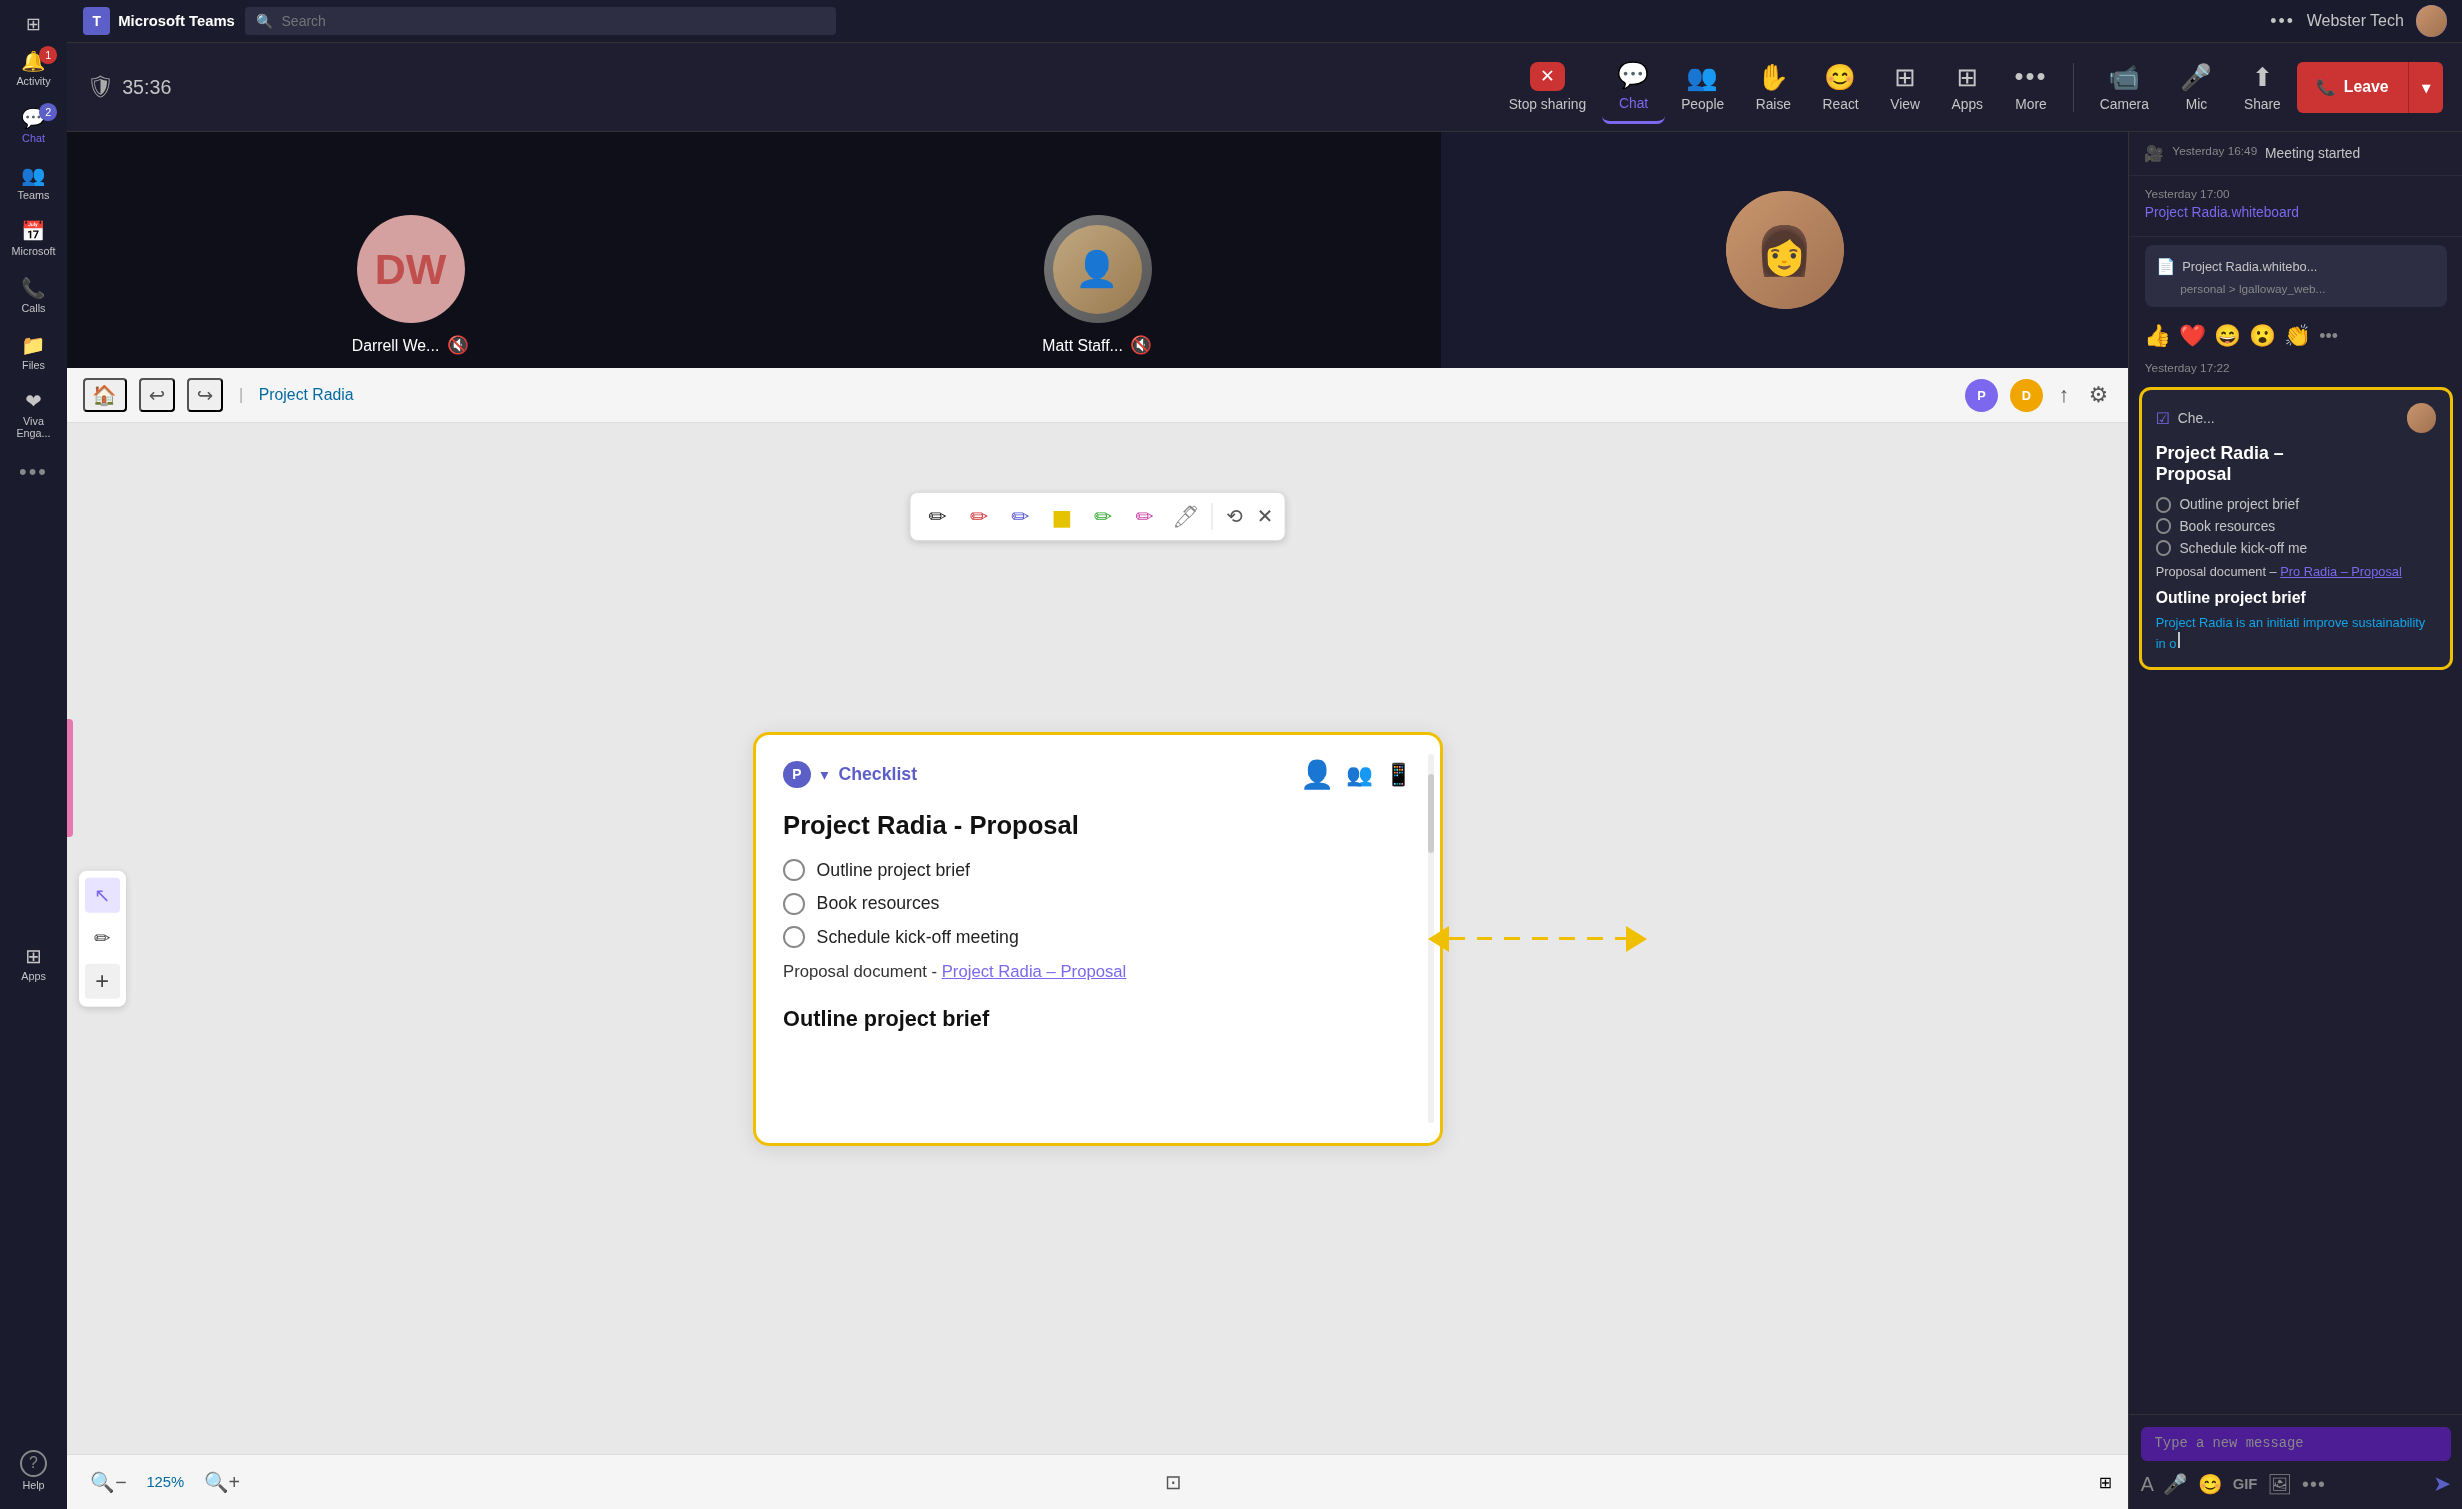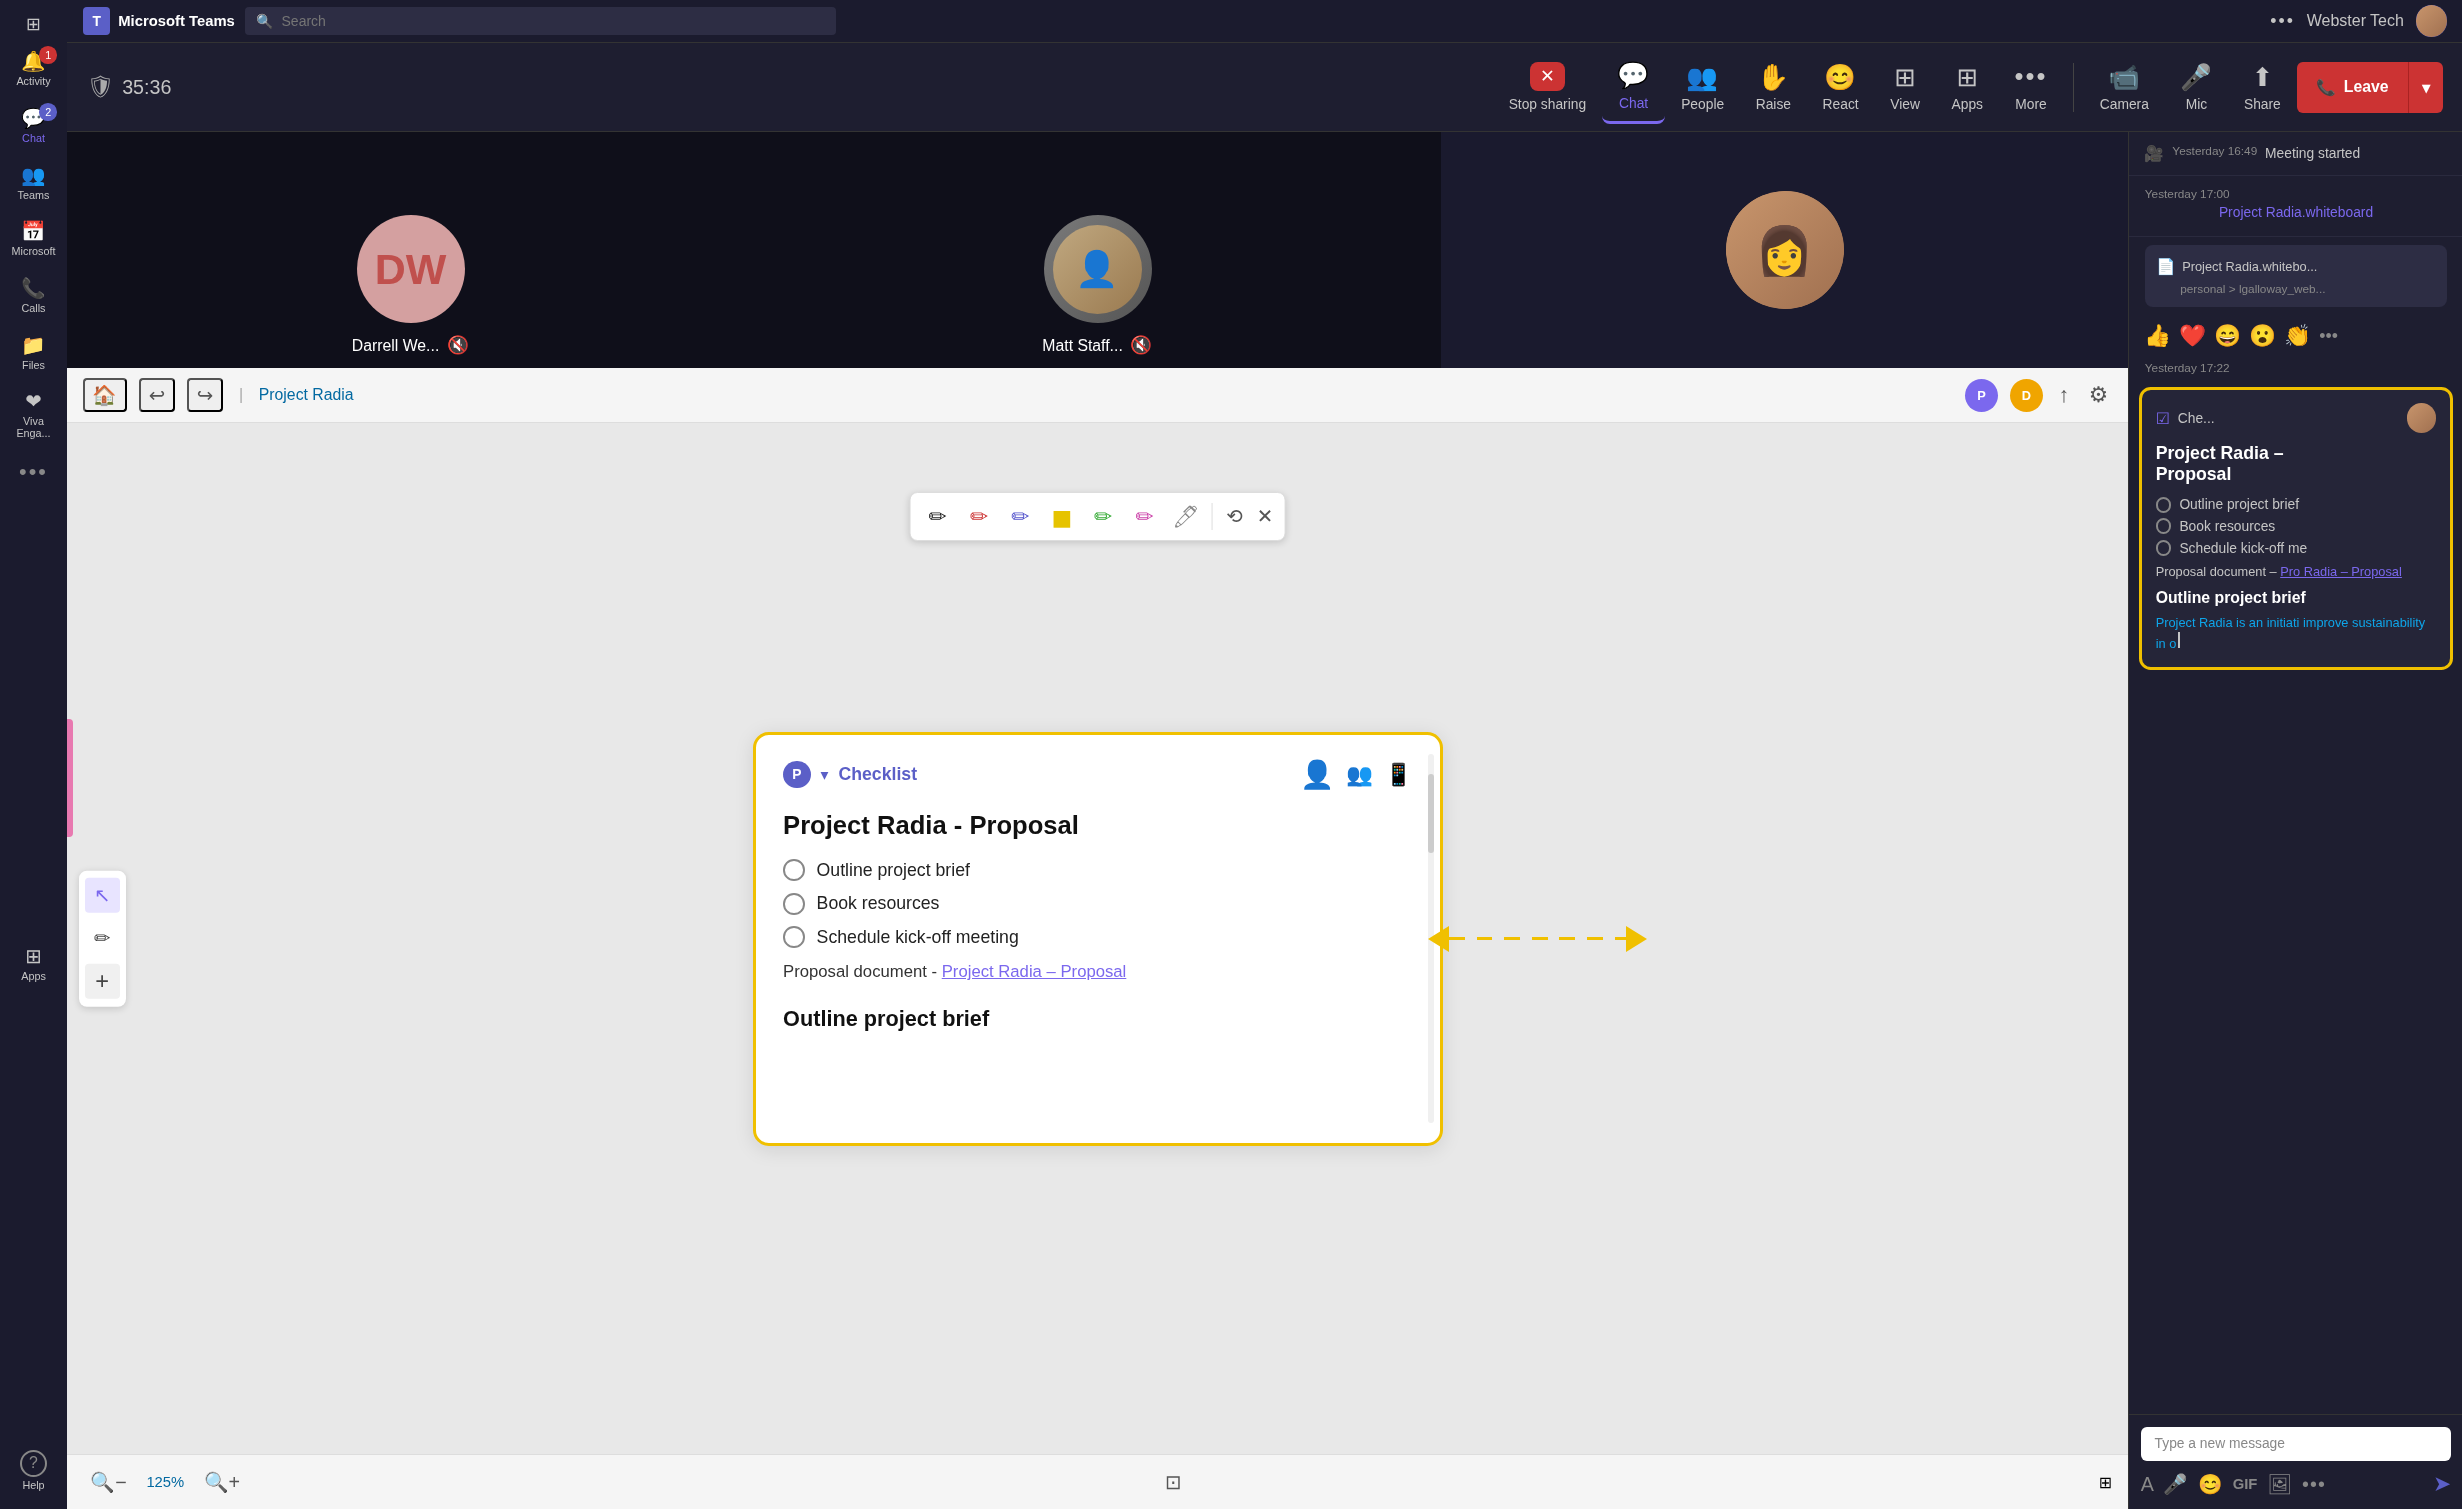--- a/index.html
+++ b/index.html
@@ -611,21 +611,20 @@
       margin-bottom: 3.9px;
     }
     .chat-msg-content {
       font-size: 13.8px;
       color: #c5c5c5;
     }
     .chat-msg-highlight {
       color: #7b68ee;
       font-size: 13.8px;
       margin-bottom: 3.9px;
-      text-align: center;
     }
     .chat-card {
       background: #2d2d44;
       border-radius: 7.9px;
       padding: 11.8px;
       margin: 7.9px 15.8px;
     }
     .chat-card-title {
       font-size: 12.8px;
       color: #c5c5c5;
@@ -719,26 +718,27 @@
       margin-left: 2px;
     }
 
     
     .chat-input-area {
       margin-top: auto;
       padding: 11.8px;
       border-top: 1px solid #333;
     }
     .chat-input {
-      background: #ffffff;
+      background: #4c1d95;
       border-radius: 5.9px;
       padding: 9.9px 13.8px;
       color: #888;
       font-size: 13.8px;
       margin-bottom: 9.9px;
+      font-family: Liberation Mono, monospace;
     }
     .chat-input-toolbar {
       display: flex;
       align-items: center;
       gap: 9.9px;
     }
     .chat-tool-icon {
       color: #888;
       font-size: 19.7px;
       cursor: pointer;

